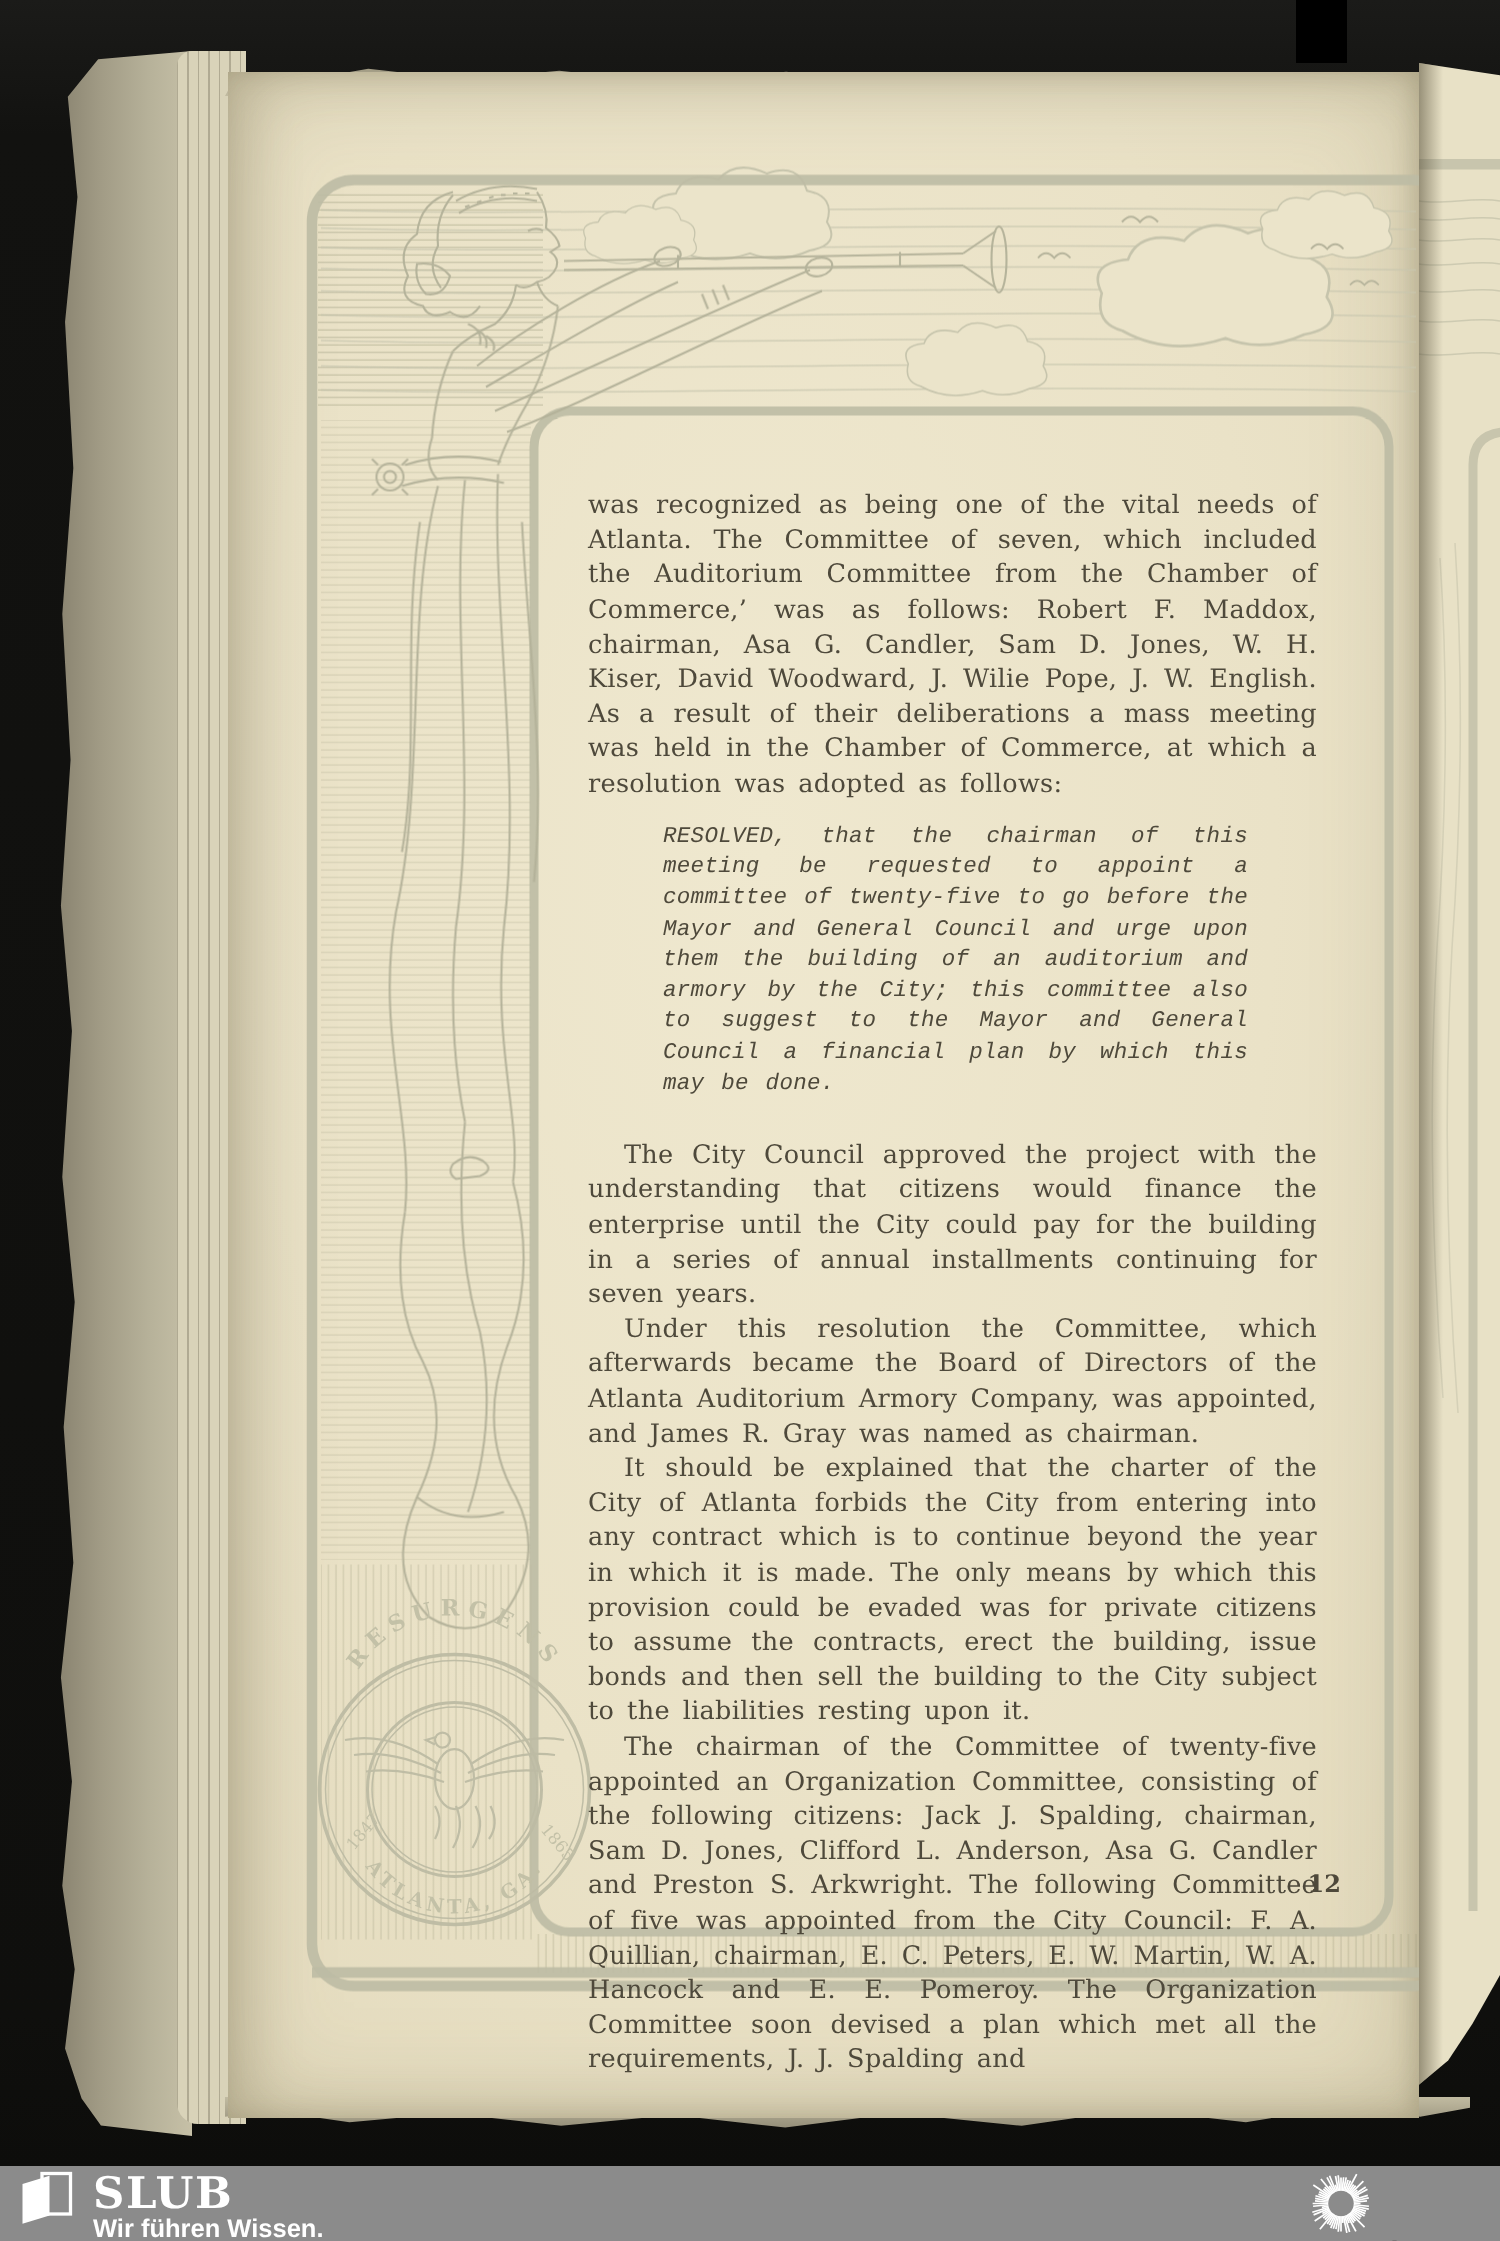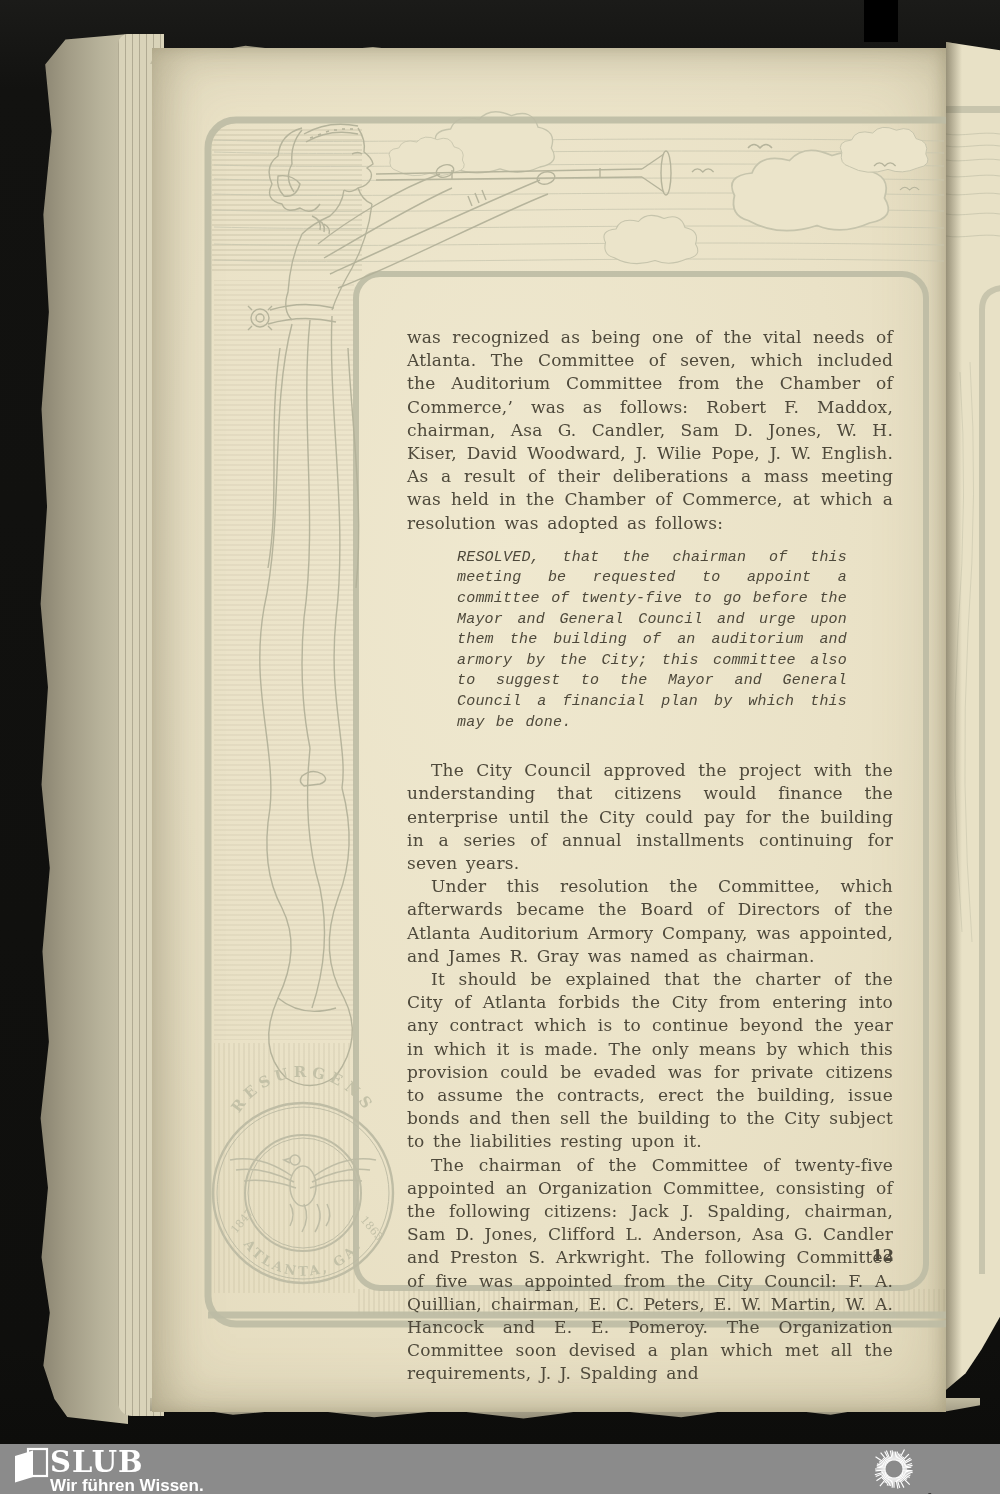--- a/index.html
+++ b/index.html
@@ -41,41 +41,41 @@
     background:linear-gradient(90deg,rgba(86,79,57,.55),rgba(86,79,57,0));
   }
   .page-main{
     position:absolute;left:152px;top:48px;width:794px;height:1364px;
     background:radial-gradient(ellipse at 45% 38%,#efe8cf 0%,#eae2c7 55%,#e2d9bb 100%);
     box-shadow:inset 0 0 70px rgba(116,106,76,.28), inset 16px 0 34px rgba(116,106,76,.22), inset -4px 0 14px rgba(116,106,76,.25);
   }
   .ornament{position:absolute;left:0;top:0;}
   
   .text-block{
-    position:absolute;left:255px;top:278px;width:486px;
+    position:absolute;left:240px;top:278px;width:486px;
     font-family:"DejaVu Serif",serif;font-size:17px;line-height:23.2px;
     color:#4e493b;text-align:justify;letter-spacing:.2px;word-spacing:3px;
   }
   .text-block p{margin:0;}
   .text-block p.indent{text-indent:24px;}
   .resolution{
     margin:13px 4px 26px 50px;width:390px;
     font-style:italic;font-size:15px;line-height:20.6px;word-spacing:2px;
     color:#4e493b;text-align:justify;font-family:Liberation Mono, monospace;
   }
   .page-number{
     position:absolute;left:256px;top:1198px;width:486px;text-align:right;
     font-family:"DejaVu Serif",serif;font-weight:bold;font-size:16px;color:#4e493b;
   }
   
   .brand-bar{
     position:absolute;left:0;top:1444px;width:1000px;height:50px;background:#8b8b8b;
   }
   .slub-block{position:absolute;left:12px;top:3px;display:flex;align-items:flex-start;}
-  .slub-text{color:#fff;}
+  .slub-text{margin-left:12px;color:#fff;}
   .slub-name{font-family:"DejaVu Serif",serif;font-weight:bold;font-size:29px;line-height:30px;letter-spacing:1px;}
   .slub-tagline{font-family:Liberation Sans, sans-serif;font-weight:bold;font-size:17px;line-height:15px;margin-top:1px;}
   .partner-block{position:absolute;right:7px;top:2px;display:flex;align-items:flex-start;flex-direction:column;}
   .partner-text{
     margin-left:14px;font-family:"DejaVu Serif",serif;font-size:16px;line-height:17px;color:#3a3a3a;
   }
 </style>
 </head>
 <body>
 

